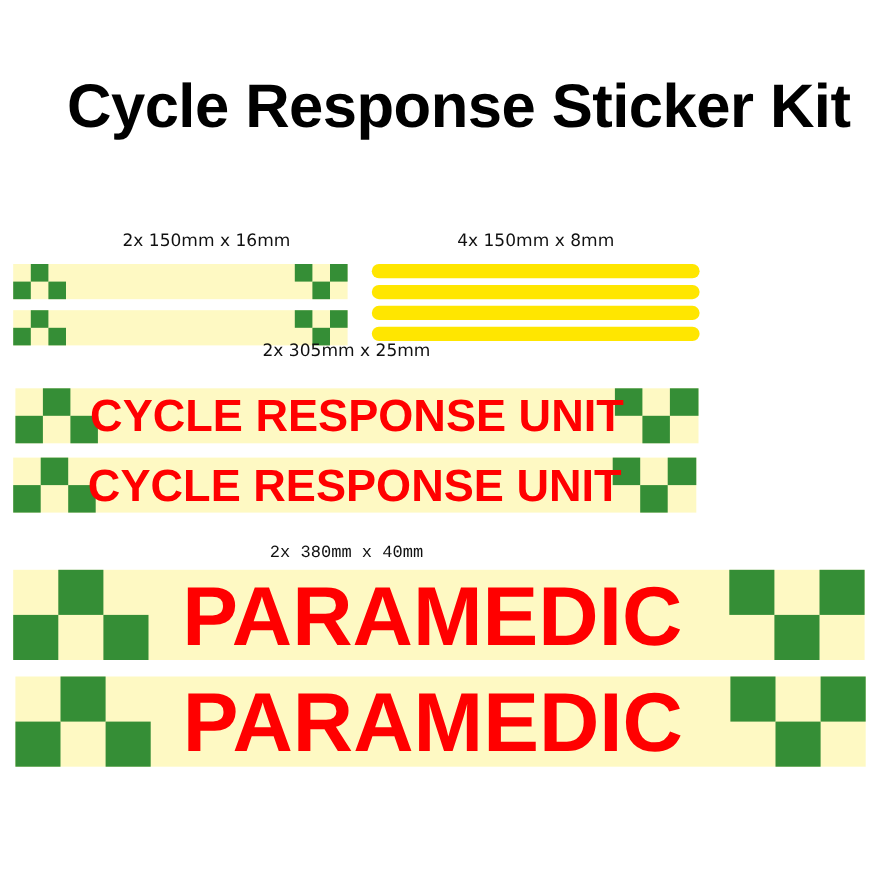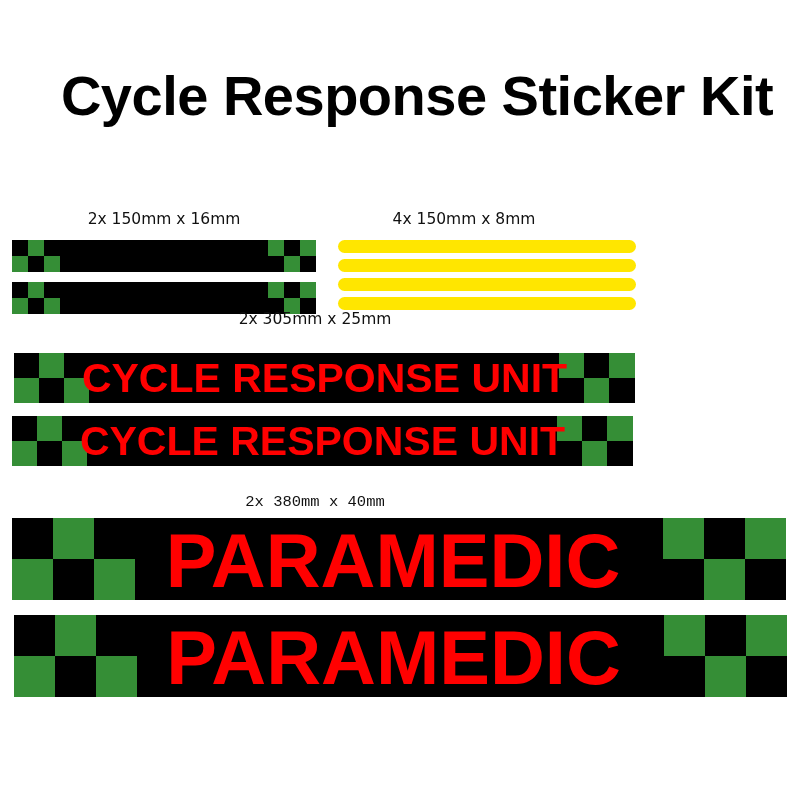--- a/index.html
+++ b/index.html
@@ -1,47 +1,47 @@
 <!DOCTYPE html>
 <html><head>
 <meta charset="utf-8">
 <style>
   html, body { margin:0; padding:0; background:#ffffff; }
   body { width:800px; height:800px; position:relative; overflow:hidden; font-family:"Liberation Sans", sans-serif; }
   .title { position:absolute; left:17px; top:64px; width:800px; text-align:center; font-weight:bold; font-size:56px; letter-spacing:-0.5px; color:#000; line-height:64px; }
   .label { position:absolute; font-size:15.5px; color:#111; line-height:18px; white-space:nowrap; text-align:center; font-family:"DejaVu Sans", sans-serif; }
-  .strip { position:absolute; background:#000000; }
+  .strip { position:absolute; background:#fef9c3; }
   .sq { position:absolute; background:#358E36; }
   .thin { position:absolute; background:#FFE600; border-radius:7px; }
   .txt { position:absolute; left:0; right:0; text-align:center; color:#FF0000; font-weight:bold; white-space:nowrap; }
 </style>
 </head>
 <body>
 
 <div class="title">Cycle Response Sticker Kit</div>
 
-<div class="label" style="left:64px;top:210px;width:200px;">2x 150mm x 16mm</div>
+<div class="label" style="left:64px;top:210px;width:200px;text-align:right;">2x 150mm x 16mm</div>
 <div class="strip" style="left:12px;top:240px;width:304px;height:32px;">
   <div class="sq" style="left:16px;top:0;width:16px;height:16px;"></div>
   <div class="sq" style="left:0;top:16px;width:16px;height:16px;"></div>
   <div class="sq" style="left:32px;top:16px;width:16px;height:16px;"></div>
   <div class="sq" style="left:256px;top:0;width:16px;height:16px;"></div>
   <div class="sq" style="left:288px;top:0;width:16px;height:16px;"></div>
   <div class="sq" style="left:272px;top:16px;width:16px;height:16px;"></div>
 </div>
 <div class="strip" style="left:12px;top:282px;width:304px;height:32px;">
   <div class="sq" style="left:16px;top:0;width:16px;height:16px;"></div>
   <div class="sq" style="left:0;top:16px;width:16px;height:16px;"></div>
   <div class="sq" style="left:32px;top:16px;width:16px;height:16px;"></div>
   <div class="sq" style="left:256px;top:0;width:16px;height:16px;"></div>
   <div class="sq" style="left:288px;top:0;width:16px;height:16px;"></div>
   <div class="sq" style="left:272px;top:16px;width:16px;height:16px;"></div>
 </div>
 
-<div class="label" style="left:364px;top:210px;width:200px;">4x 150mm x 8mm</div>
+<div class="label" style="left:387px;top:210px;width:200px;">4x 150mm x 8mm</div>
 <div class="thin" style="left:338px;top:240px;width:298px;height:13px;"></div>
 <div class="thin" style="left:338px;top:259px;width:298px;height:13px;"></div>
 <div class="thin" style="left:338px;top:278px;width:298px;height:13px;"></div>
 <div class="thin" style="left:338px;top:297px;width:298px;height:13px;"></div>
 
 <div class="label" style="left:215px;top:310px;width:200px;">2x 305mm x 25mm</div>
 <div class="strip" style="left:14px;top:353px;width:621px;height:50px;">
   <div class="sq" style="left:25px;top:0;width:25px;height:25px;"></div>
   <div class="sq" style="left:0;top:25px;width:25px;height:25px;"></div>
   <div class="sq" style="left:50px;top:25px;width:25px;height:25px;"></div>

